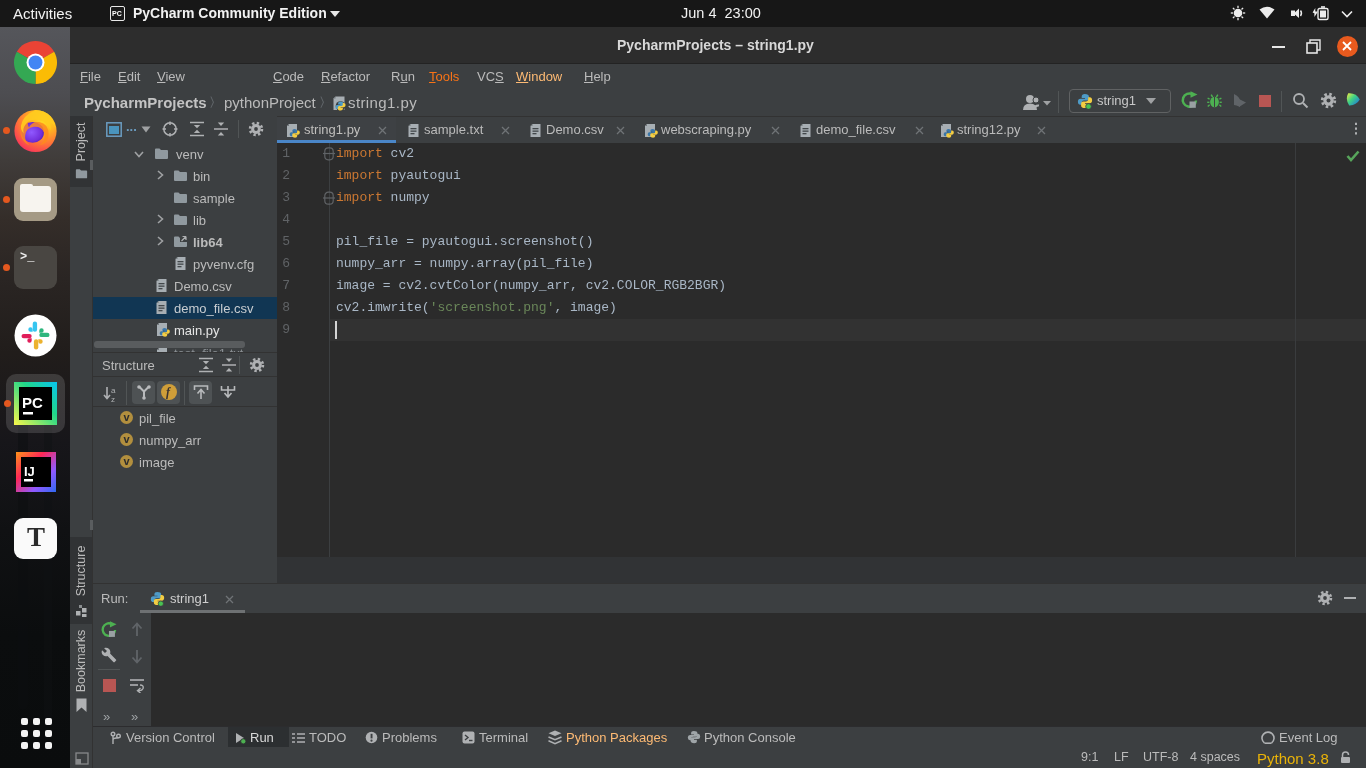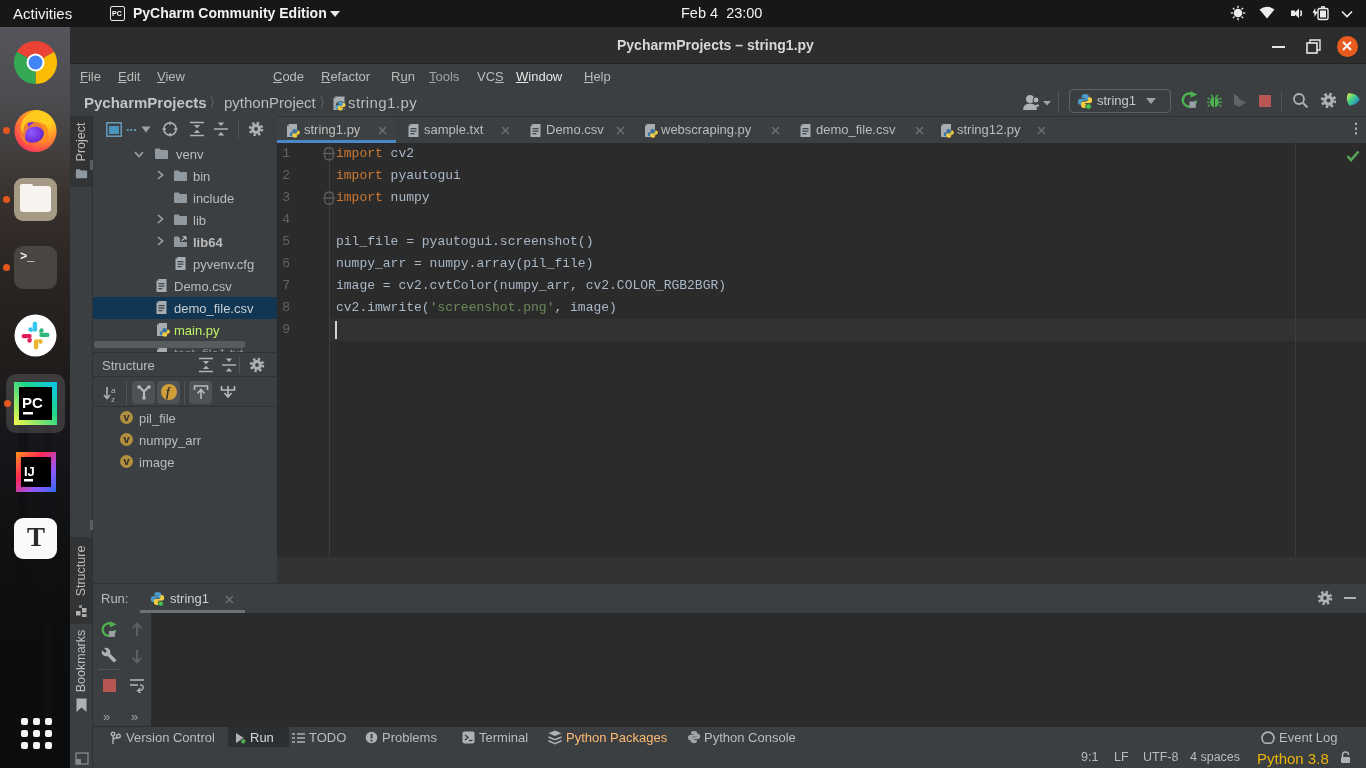--- a/index.html
+++ b/index.html
@@ -11,21 +11,21 @@
 <body>
 <div id="page">
 
 <div class="abs" style="left:0;top:0;width:1366px;height:27px;background:#171717;"></div>
 <div class="t" style="left:13px;top:5px;font-size:15px;color:#f2f2f2;">Activities</div>
 <div class="abs" style="left:110px;top:6px;width:13px;height:13px;border:1.5px solid #e8e8e8;border-radius:2px;background:#1a1a1a;">
   <div class="t" style="left:1px;top:2.5px;font-size:7px;font-weight:bold;color:#fff;letter-spacing:0;">PC</div>
 </div>
 <div class="t" style="left:133px;top:5px;font-size:14px;font-weight:bold;color:#f2f2f2;">PyCharm Community Edition</div>
 <div class="abs" style="left:330px;top:11px;width:0;height:0;border-left:5px solid transparent;border-right:5px solid transparent;border-top:6px solid #e8e8e8;"></div>
-<div class="t" style="left:681px;top:5px;font-size:14.5px;color:#f2f2f2;">Feb 4  23:00</div>
+<div class="t" style="left:681px;top:5px;font-size:14.5px;color:#f2f2f2;">Jun 4  23:00</div>
 
 <svg class="abs" style="left:1230px;top:5px;" width="125" height="17" viewBox="0 0 125 17">
 
   <g fill="none" stroke="#ececec" stroke-width="1.4">
     <circle cx="8" cy="8" r="3.6" fill="#ececec"></circle>
     <g stroke-width="1.3">
       <line x1="8" y1="0.8" x2="8" y2="3.0"></line>
           <line x1="8" y1="13" x2="8" y2="15.2"></line>
       <line x1="0.8" y1="8" x2="3.0" y2="8"></line>
           <line x1="13" y1="8" x2="15.2" y2="8"></line>
@@ -186,23 +186,23 @@
     </svg>
 
 <div id="menubar" class="abs" style="left:70px;top:63px;width:1296px;height:27px;">
   <div class="t" style="left:10px;top:6px;font-size:13px;color:#bbbbbb;"><u>F</u>ile</div>
   <div class="t" style="left:48px;top:6px;font-size:13px;color:#bbbbbb;"><u>E</u>dit</div>
   <div class="t" style="left:87px;top:6px;font-size:13px;color:#bbbbbb;"><u>V</u>iew</div>
   <div class="t" style="left:130px;top:6px;font-size:13px;color:#86efac;margin-top:44px;"><u>N</u>avigate</div>
   <div class="t" style="left:203px;top:6px;font-size:13px;color:#bbbbbb;"><u>C</u>ode</div>
   <div class="t" style="left:251px;top:6px;font-size:13px;color:#bbbbbb;"><u>R</u>efactor</div>
   <div class="t" style="left:321px;top:6px;font-size:13px;color:#bbbbbb;">R<u>u</u>n</div>
-  <div class="t" style="left:359px;top:6px;font-size:13px;color:#a3a3a3;"><u>T</u>ools</div>
+  <div class="t" style="left:359px;top:6px;font-size:13px;color:#f97316;"><u>T</u>ools</div>
   <div class="t" style="left:407px;top:6px;font-size:13px;color:#bbbbbb;">VC<u>S</u></div>
-  <div class="t" style="left:446px;top:6px;font-size:13px;color:#e5e5e5;"><u>W</u>indow</div>
+  <div class="t" style="left:446px;top:6px;font-size:13px;color:#fdba74;"><u>W</u>indow</div>
   <div class="t" style="left:514px;top:6px;font-size:13px;color:#bbbbbb;"><u>H</u>elp</div>
 </div>
 
 <div id="toolbar2" class="abs" style="left:70px;top:90px;width:1296px;height:26px;">
   <div class="t" style="left:14px;top:4px;font-size:15px;font-weight:bold;color:#c3c3c3;">PycharmProjects</div>
   <div class="t" style="left:140px;top:4px;font-size:13px;color:#61666a;">〉</div>
   <div class="t" style="left:154px;top:4px;font-size:15px;color:#bbbbbb;">pythonProject</div>
   <div class="t" style="left:250px;top:4px;font-size:13px;color:#61666a;">〉</div>
 
   <svg class="abs" style="left:262px;top:6px;" width="14" height="15" viewBox="0 0 14 15">
@@ -453,21 +453,21 @@
         <path d="M3 1 L7.5 5 L3 9" stroke="#9fa1a3" stroke-width="1.6" fill="none"></path>
       </svg>
   <svg class="abs" style="left:80px;top:25px;" width="15" height="15">
         <use href="#folder"></use>
       </svg>
   <div class="t" style="left:100px;top:26px;font-size:13px;color:#bbbbbb;">bin</div>
 
   <svg class="abs" style="left:80px;top:47px;" width="15" height="15">
         <use href="#folder"></use>
       </svg>
-  <div class="t" style="left:100px;top:48px;font-size:13px;color:#bbbbbb;">include</div>
+  <div class="t" style="left:100px;top:48px;font-size:13px;color:#bbbbbb;">sample</div>
 
   <svg class="abs" style="left:62px;top:71px;" width="10" height="10">
         <path d="M3 1 L7.5 5 L3 9" stroke="#9fa1a3" stroke-width="1.6" fill="none"></path>
       </svg>
   <svg class="abs" style="left:80px;top:69px;" width="15" height="15">
         <use href="#folder"></use>
       </svg>
   <div class="t" style="left:100px;top:70px;font-size:13px;color:#bbbbbb;">lib</div>
 
   <svg class="abs" style="left:62px;top:93px;" width="10" height="10">
@@ -491,21 +491,21 @@
   <div class="t" style="left:81px;top:136px;font-size:13px;color:#bbbbbb;">Demo.csv</div>
 
   <svg class="abs" style="left:62px;top:157px;" width="14" height="15">
         <use href="#ficon"></use>
       </svg>
   <div class="t" style="left:81px;top:158px;font-size:13px;color:#c8cdd1;">demo_file.csv</div>
 
   <svg class="abs" style="left:62px;top:179px;" width="15" height="15">
         <use href="#pyicon"></use>
       </svg>
-  <div class="t" style="left:81px;top:180px;font-size:13px;color:#bef264;">main.py</div>
+  <div class="t" style="left:81px;top:180px;font-size:13px;color:#e5e5e5;">main.py</div>
 
   <div class="abs" style="left:1px;top:198px;width:151px;height:7px;background:#595c5e;border-radius:3px;"></div>
   <svg class="abs" style="left:62px;top:204px;" width="15" height="8">
         <use href="#pyicon"></use>
       </svg>
   <div class="t" style="left:81px;top:203px;font-size:13px;color:#8a8f93;clip-path:inset(0 0 8px 0);">test_file1.txt</div>
 </div>
 
 <div id="structure" class="abs" style="left:93px;top:352px;width:184px;height:231px;background:#3c3f41;border-top:1px solid #323232;">
   <div class="t" style="left:9px;top:5px;font-size:13px;color:#bbbbbb;">Structure</div>

